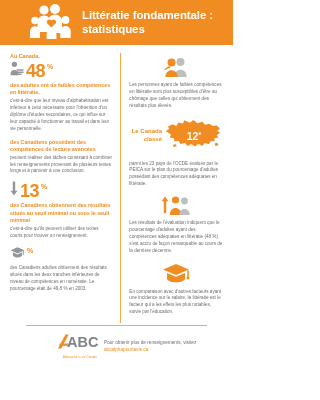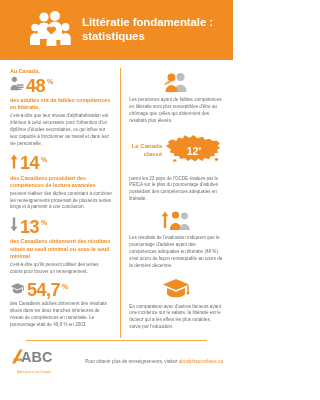--- a/index.html
+++ b/index.html
@@ -8,21 +8,21 @@
     width: 233px;
     height: 400px;
     background: #ffffff;
     font-family: "Liberation Sans", sans-serif;
     overflow: hidden;
   }
 
   
   .header {
     background: #F08C22;
-    height: 60px;
+    height: 45px;
     display: flex;
     align-items: center;
     padding: 0 8px 0 30px;
     gap: 8px;
   }
   .header-icon { flex: 0 0 auto; }
   .header-title {
     color: #ffffff;
     font-size: 11.5px;
     font-weight: bold;
@@ -133,20 +133,21 @@
   
   .footer-rule {
     border-top: 1.2px solid #F6A74A;
     margin: 2px 26px 0 26px;
   }
   .footer {
     display: flex;
     align-items: center;
     justify-content: space-between;
     padding: 7px 10px 0 10px;
+    margin-left: 46px;
   }
   .logo-block { text-align: center; }
   .logo-tag {
     color: #F08C22;
     font-size: 2.8px;
     margin-top: 1px;
     letter-spacing: 0.1px;
   }
   .footer-text {
     color: #6D6E71;
@@ -199,29 +200,20 @@
           </svg>
         </span>
         <span class="stat-number">48</span>
         <span class="stat-pct">%</span>
       </div>
       <div class="stat-lead">des adultes ont de faibles compétences en littératie,</div>
       <div class="stat-body">c'est-à-dire que leur niveau d'alphabétisation est inférieur à celui nécessaire pour l'obtention d'un diplôme d'études secondaires, ce qui influe sur leur capacité à fonctionner au travail et dans leur vie personnelle.</div>
     </div>
 
     <div class="block">
-      <div class="stat-row">
-        <span class="icon-inline">
-          <svg width="8" height="15" viewBox="0 0 8 15">
-            <path d="M4 0.5L7.4 5.2H5.2V14.5H2.8V5.2H0.6z" fill="#F08C22"></path>
-          </svg>
-        </span>
-        <span class="stat-number">14</span>
-        <span class="stat-pct">%</span>
-      </div>
       <div class="stat-lead">des Canadiens possèdent des compétences de lecture avancées</div>
       <div class="stat-body">peuvent réaliser des tâches consistant à combiner les renseignements provenant de plusieurs textes longs et à parvenir à une conclusion.</div>
     </div>
 
     <div class="block">
       <div class="stat-row">
         <span class="icon-inline">
           <svg width="8" height="15" viewBox="0 0 8 15">
             <path d="M4 14.5L0.6 9.8h2.2V0.5h2.4v9.3h2.2z" fill="#939598"></path>
           </svg>
@@ -237,21 +229,20 @@
       <div class="stat-row">
         <span class="icon-inline">
           <svg width="15" height="14" viewBox="0 0 15 14">
             <g fill="#939598">
               <path d="M7.5 2.2L0.6 5.3l6.9 3.1 6.9-3.1z"></path>
               <path d="M2.9 7.2v3c0 1.2 2.1 2.2 4.6 2.2s4.6-1 4.6-2.2v-3L7.5 9.5z"></path>
               <rect x="12.9" y="5.6" width="0.9" height="4.4" rx="0.4"></rect>
             </g>
           </svg>
         </span>
-        <span class="stat-number">54,7</span>
         <span class="stat-pct">%</span>
       </div>
       <div class="stat-body">des Canadiens adultes obtiennent des résultats situés dans les deux tranches inférieures de niveau de compétences en numératie. Le pourcentage était de 49,8 % en 2003.</div>
     </div>
 
   </div>
 
   <div class="col col-right">
 
     <div class="block">

